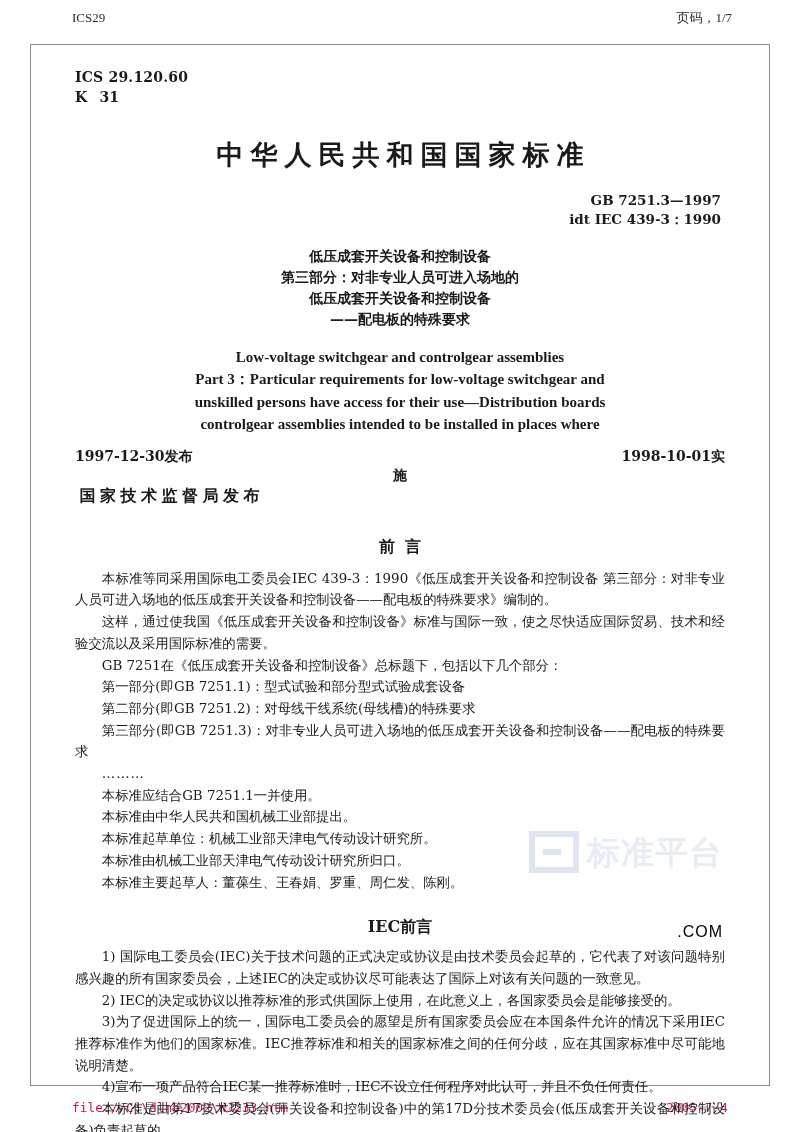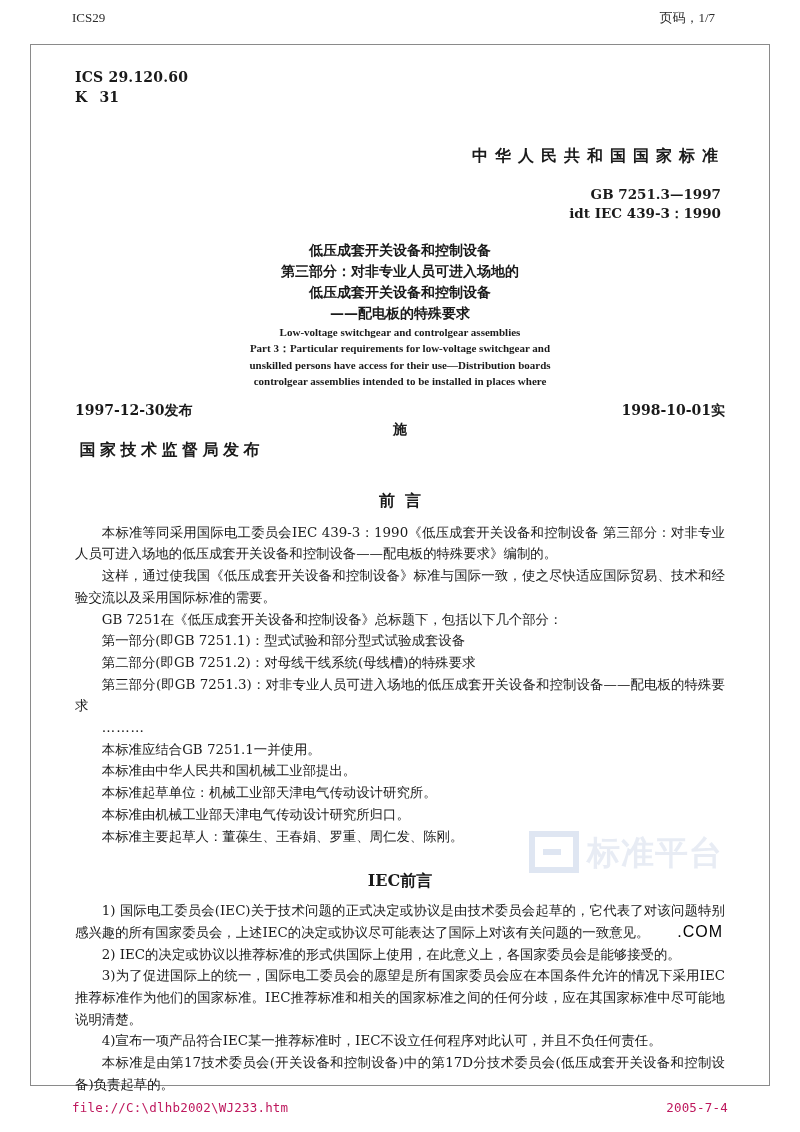--- a/index.html
+++ b/index.html
@@ -22,21 +22,21 @@
     height: 1132px;
     box-sizing: border-box;
     padding: 0;
   }
 
   
   .print-header {
     position: absolute;
     top: 9px;
     left: 72px;
-    right: 85px;
+    right: 68px;
     display: flex;
     justify-content: space-between;
     align-items: baseline;
     font-family: "Liberation Serif", "DejaVu Serif", serif;
     font-size: 13px;
     color: #2b2b2b;
   }
   .print-footer {
     position: absolute;
     bottom: 17px;
@@ -75,25 +75,25 @@
     line-height: 1.45;
     letter-spacing: 0.2px;
   }
   .ics-block .k-line {
     letter-spacing: 0.2px;
   }
   .k-gap { display: inline-block; width: 12px; }
 
   
   .nat-title {
-    text-align: right;
-    font-size: 16px;
+    text-align: center;
+    font-size: 27px;
     font-weight: bold;
     letter-spacing: 7px;
-    margin-top: 38px;
+    margin-top: 29px;
     text-indent: 7px;
   }
 
   
   .std-codes {
     text-align: right;
     font-weight: bold;
     font-size: 13.5px;
     line-height: 1.45;
     margin-top: 18px;
@@ -104,22 +104,23 @@
   .cn-title {
     text-align: center;
     font-weight: bold;
     font-size: 14px;
     line-height: 1.5;
     margin-top: 16px;
   }
   .en-title {
     text-align: center;
     font-weight: bold;
-    font-size: 11px;
+    font-size: 15px;
     line-height: 1.5;
+    margin-top: 16px;
     font-family: "Liberation Serif", "DejaVu Serif", serif;
   }
 
   
   .dates {
     position: relative;
     margin-top: 12px;
     font-weight: bold;
     font-size: 14px;
     height: 38px;

